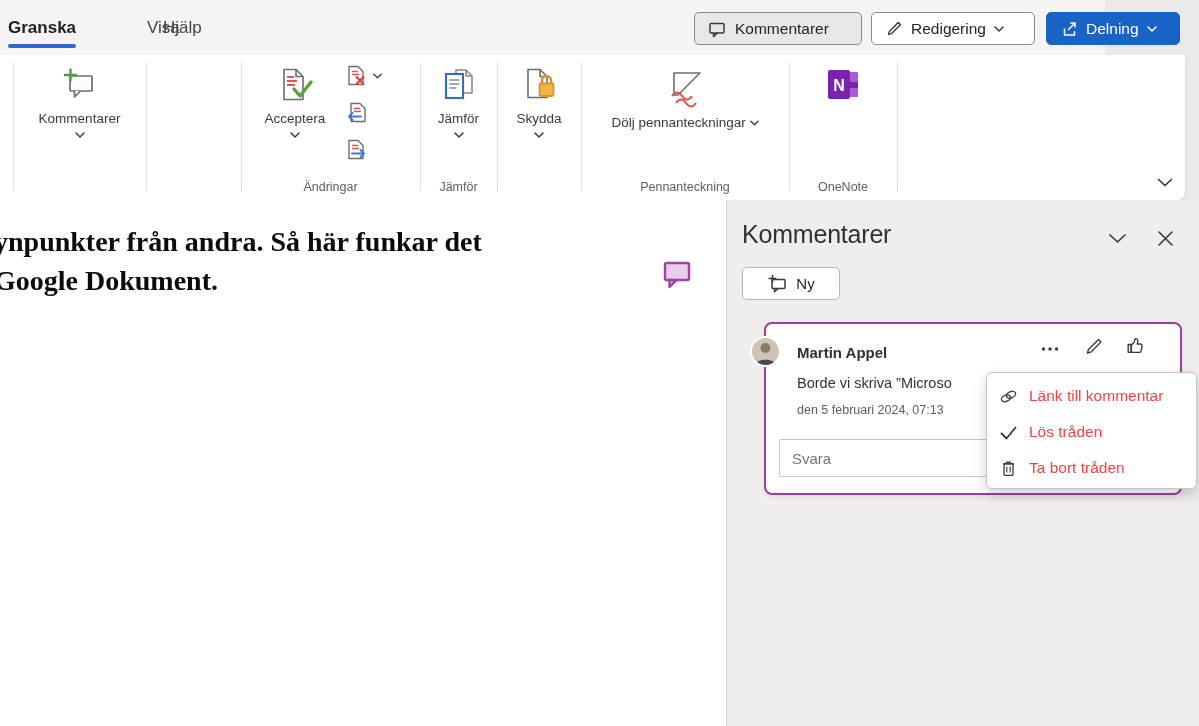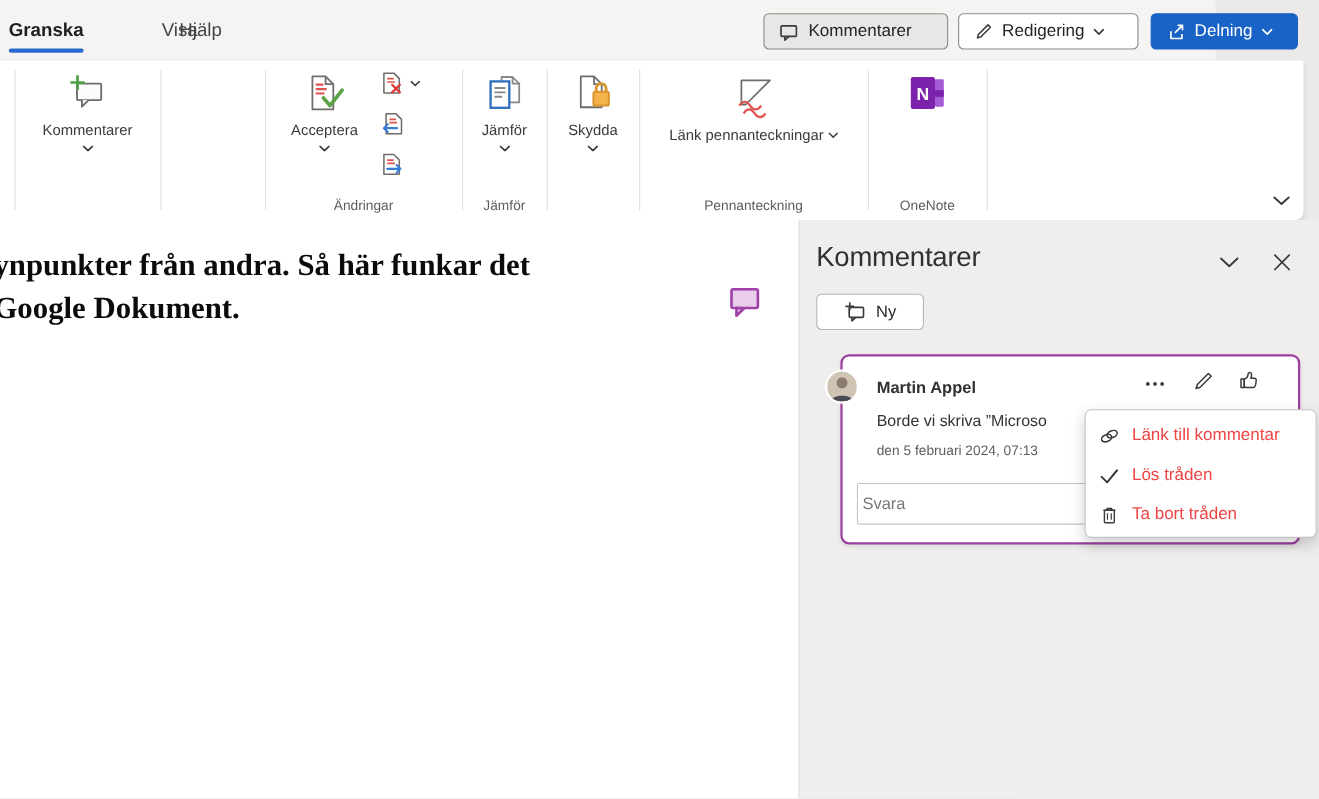--- a/index.html
+++ b/index.html
@@ -54,21 +54,21 @@
   .card { position:absolute; left:37px; top:122px; width:418px; height:173px; background:#ffffff; border:2.5px solid #9c3f9f; border-radius:8px;
           box-shadow:0 2px 5px rgba(0,0,0,.08); z-index:10; }
   .avatar { position:absolute; left:-14px; top:14px; width:27px; height:27px; border-radius:50%; overflow:hidden; box-shadow:0 0 0 2px #ffffff; z-index:12; }
   .c-author { position:absolute; left:31px; top:20px; font-size:15px; font-weight:bold; color:#323130; }
   .c-more { position:absolute; left:274px; top:16px; }
   .c-edit { position:absolute; left:316px; top:12px; }
   .c-like { position:absolute; left:358px; top:10px; }
   .c-text { position:absolute; left:31px; top:51px; width:380px; font-size:14.5px; color:#323130; white-space:nowrap; overflow:hidden; }
   .c-time { position:absolute; left:31px; top:79px; font-size:12.5px; color:#605e5c; }
   .c-reply { position:absolute; left:13px; top:115px; width:386px; height:38px; border:1px solid #c8c6c4; border-radius:2px; background:#fff;
-             font-family:"Liberation Sans","DejaVu Sans",sans-serif; font-size:15px; padding:0 4px; color:#323130; }
+             font-family:"Liberation Sans","DejaVu Sans",sans-serif; font-size:15px; padding:0 12px; color:#323130; }
   .c-reply::placeholder { color:#767574; }
 
   .ctxmenu { position:absolute; left:259px; top:172px; width:211px; height:117px; background:#ffffff; border:1px solid #c6c4c2; border-radius:6px;
              box-shadow:0 6px 14px rgba(0,0,0,.18); z-index:30; padding-top:5px; }
   .ctxitem { height:36px; display:flex; align-items:center; gap:10px; padding:0 11px; font-size:15.5px; color:#ef4444; white-space:nowrap; }
 </style>
 </head>
 <body>
 
 <div class="tabbar">
@@ -209,21 +209,21 @@
     </div>
   </div>
 
   <div class="rgroup" style="left:581px;width:208px">
     <div class="bigbtn" style="left:0;width:208px">
       <svg width="46" height="44" viewBox="0 0 46 44">
         <path d="M12 30 V8 h26 L16 30 Z" fill="#ffffff" stroke="#6e6d6b" stroke-width="1.6" stroke-linejoin="round"></path>
         <path d="M10 31 q5 -7 10 0 t10 0" fill="none" stroke="#e0524e" stroke-width="2"></path>
         <path d="M14 38 q5 -7 10 0 t10 0" fill="none" stroke="#e0524e" stroke-width="2"></path>
       </svg>
-      <span class="blabel wrap" style="width:160px"><span>Länk pennanteckningar</span> <svg width="9" height="6" viewBox="0 0 10 6" style="display:inline-block;vertical-align:middle">
+      <span class="blabel wrap" style="width:160px"><span>Dölj pennanteckningar</span> <svg width="9" height="6" viewBox="0 0 10 6" style="display:inline-block;vertical-align:middle">
             <polyline points="1,1 5,5 9,1" fill="none" stroke="#3b3a39" stroke-width="1.5" stroke-linecap="round" stroke-linejoin="round"></polyline>
           </svg></span>
     </div>
     <div class="glabel">Pennanteckning</div>
   </div>
 
   <div class="rgroup" style="left:789px;width:108px">
     <div class="bigbtn" style="left:0;width:108px">
       <svg width="40" height="40" viewBox="0 0 40 40">
         <rect x="5" y="5" width="22" height="29" rx="2" fill="#7d22ac"></rect>

